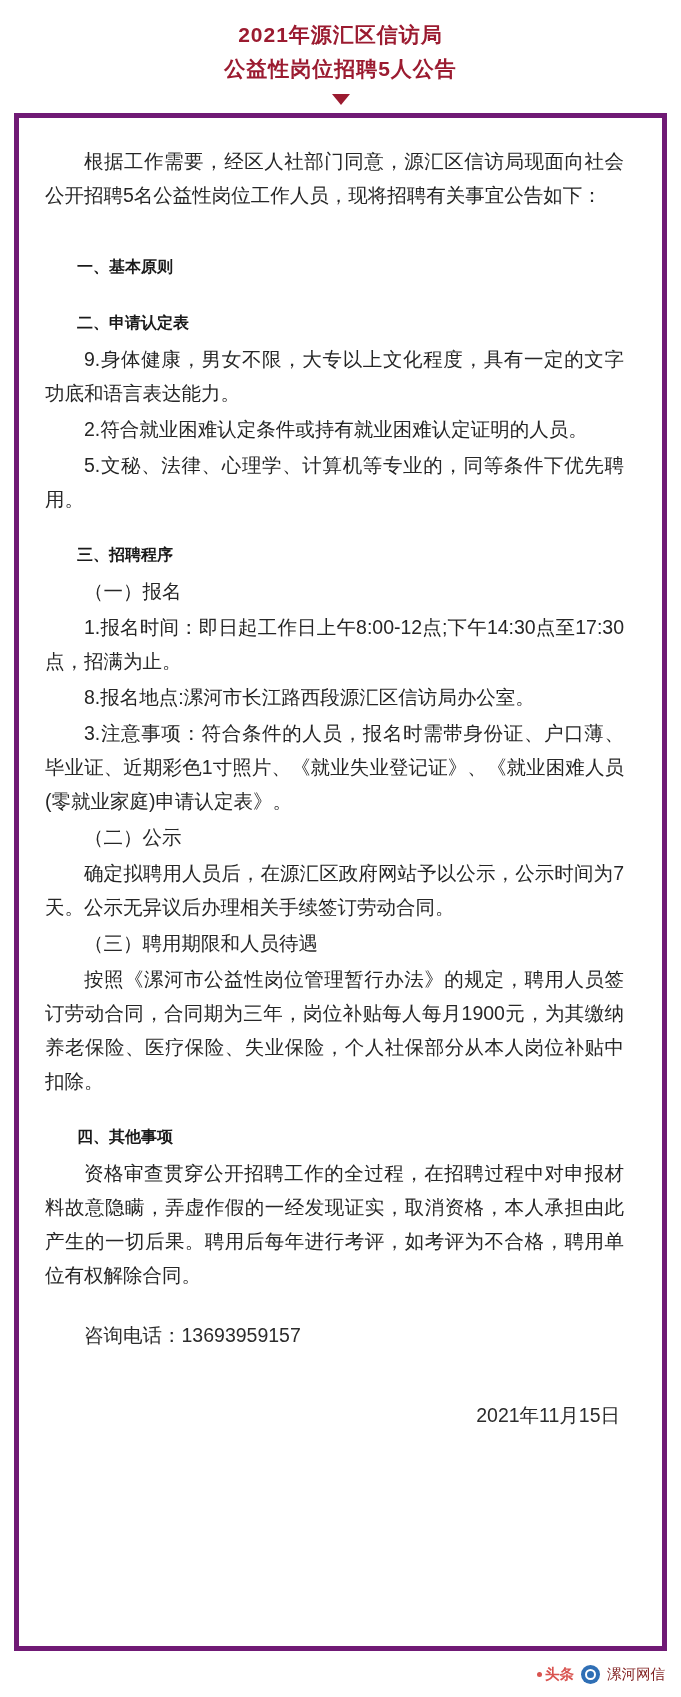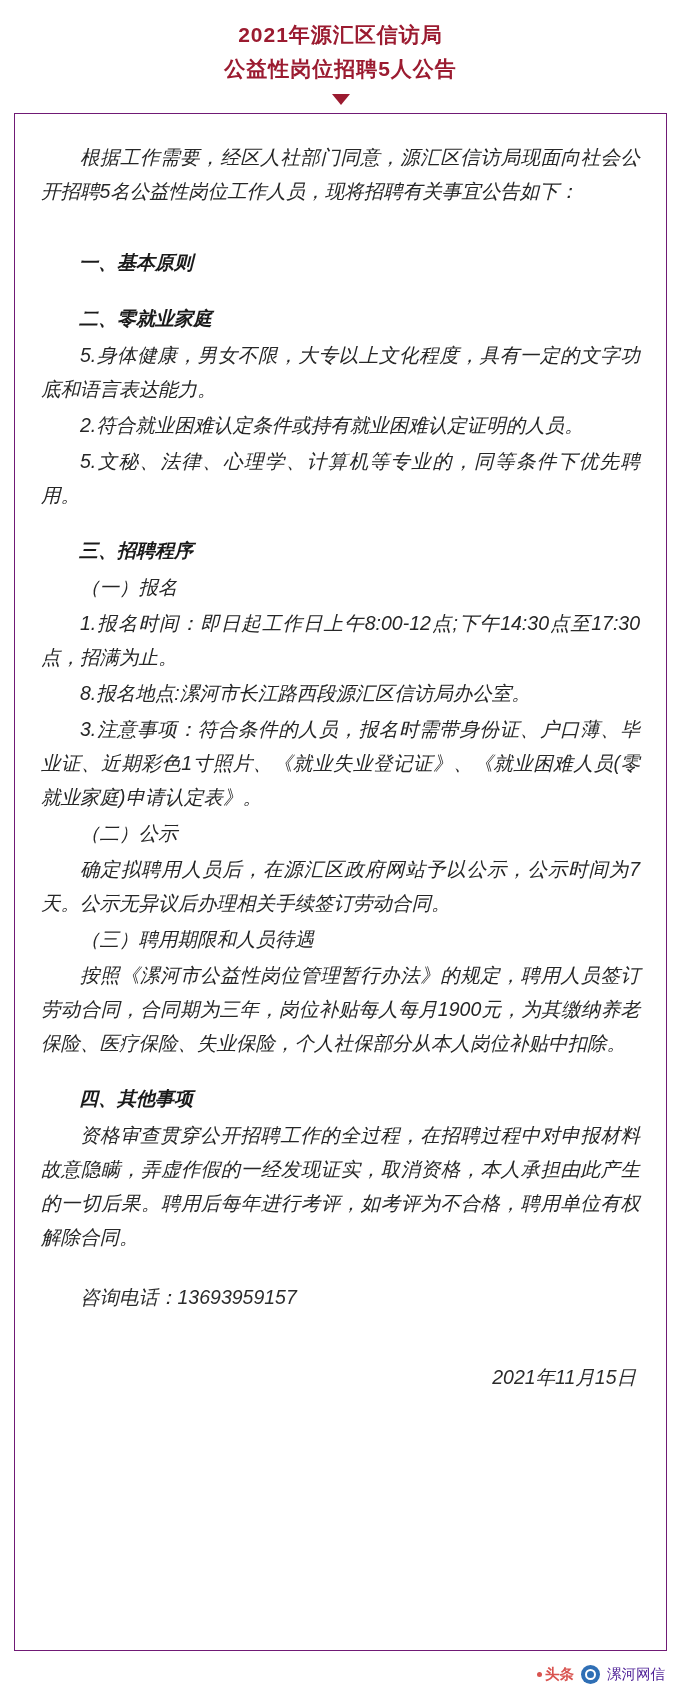--- a/index.html
+++ b/index.html
@@ -38,36 +38,35 @@
   .arrow-down {
     width: 0;
     height: 0;
     margin: 8px auto 0 auto;
     border-left: 9px solid transparent;
     border-right: 9px solid transparent;
     border-top: 11px solid #9b1b30;
   }
   .content-box {
     margin: 8px 14px 0 14px;
-    border: 1px solid #701a75;
+    border: 5px solid #701a75;
     background: #ffffff;
-    padding: 26px 26px 30px 26px;
+    padding: 26px 38px 30px 26px;
     flex: 1 1 auto;
-    font-style: italic;
   }
   .para {
     font-size: 19.5px;
     line-height: 34px;
     text-indent: 2em;
     margin: 0 0 2px 0;
     text-align: justify;
     color: #262626;
   }
   .section-head {
-    font-size: 19px;
+    font-size: 16px;
     line-height: 34px;
     font-weight: bold;
     text-indent: 2em;
     margin: 22px 0 2px 0;
     color: #1a1a1a;
   }
   .spacer-sm { height: 14px; }
   .contact {
     font-size: 19.5px;
     line-height: 34px;
@@ -124,43 +123,43 @@
     content: "";
     position: absolute;
     left: 4px;
     top: 4px;
     width: 11px;
     height: 11px;
     border-radius: 50%;
     border: 2px solid #ffffff;
     box-sizing: border-box;
   }
-  .footer-text { color: #4c1d95; }
+  .footer-text { color: #7f1d1d; }
 </style>
 </head>
 <body>
 
 <div class="page">
 
   <div class="title-block">
     <div class="title-line">2021年源汇区信访局</div>
     <div class="title-line">公益性岗位招聘5人公告</div>
     <div class="arrow-down"></div>
   </div>
 
   <div class="content-box">
 
     <p class="para">根据工作需要，经区人社部门同意，源汇区信访局现面向社会公开招聘5名公益性岗位工作人员，现将招聘有关事宜公告如下：</p>
 
     <div class="spacer-sm"></div>
 
     <div class="section-head">一、基本原则</div>
 
-    <div class="section-head">二、零就业家庭</div>
-    <p class="para">5.身体健康，男女不限，大专以上文化程度，具有一定的文字功底和语言表达能力。</p>
+    <div class="section-head">二、申请认定表</div>
+    <p class="para">9.身体健康，男女不限，大专以上文化程度，具有一定的文字功底和语言表达能力。</p>
     <p class="para">2.符合就业困难认定条件或持有就业困难认定证明的人员。</p>
     <p class="para">5.文秘、法律、心理学、计算机等专业的，同等条件下优先聘用。</p>
 
     <div class="section-head">三、招聘程序</div>
     <p class="para">（一）报名</p>
     <p class="para">1.报名时间：即日起工作日上午8:00-12点;下午14:30点至17:30点，招满为止。</p>
     <p class="para">8.报名地点:漯河市长江路西段源汇区信访局办公室。</p>
     <p class="para">3.注意事项：符合条件的人员，报名时需带身份证、户口薄、毕业证、近期彩色1寸照片、《就业失业登记证》、《就业困难人员(零就业家庭)申请认定表》。</p>
     <p class="para">（二）公示</p>
     <p class="para">确定拟聘用人员后，在源汇区政府网站予以公示，公示时间为7天。公示无异议后办理相关手续签订劳动合同。</p>

